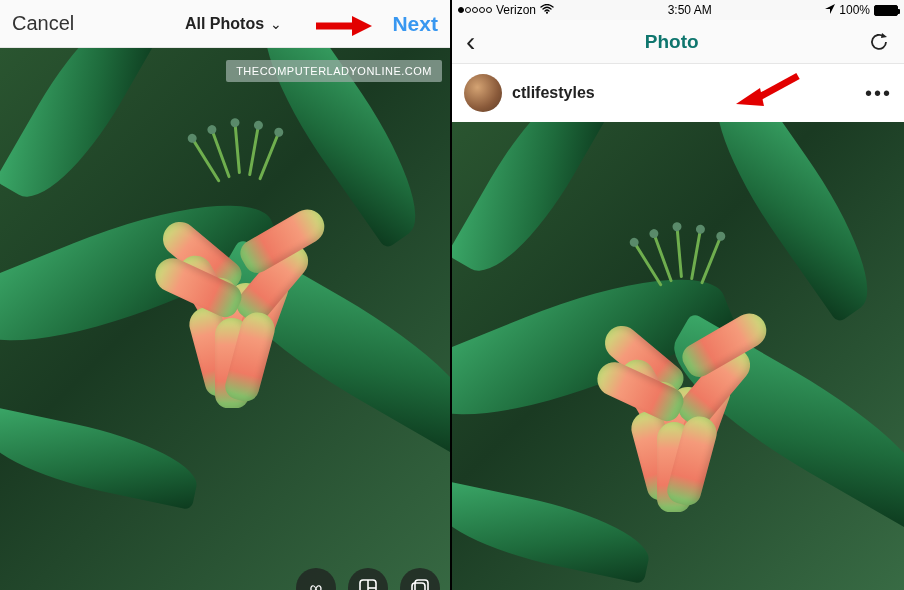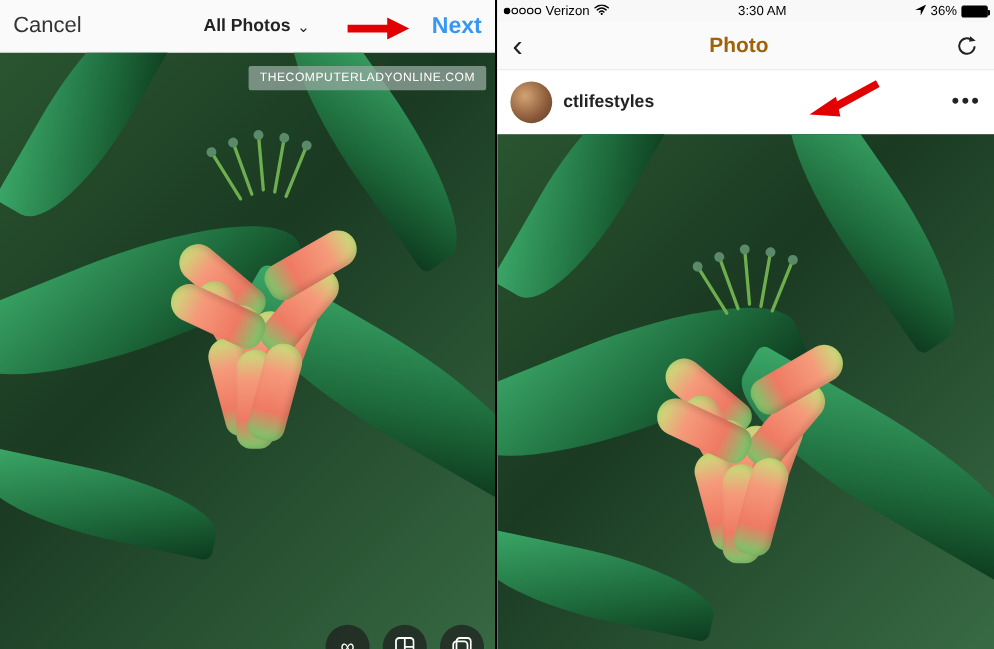--- a/index.html
+++ b/index.html
@@ -178,21 +178,21 @@
     .nav-bar {
       height: 44px;
       display: flex;
       align-items: center;
       justify-content: space-between;
       padding: 0 14px;
       background: #fafafa;
       border-bottom: 1px solid #e6e6e6;
     }
     .back-chevron { font-size: 28px; color: #222; line-height: 1; }
-    .nav-title { font-size: 19px; font-weight: 600; color: #a16207; }
+    .nav-title { font-size: 19px; font-weight: 600; color: #0f766e; }
     .refresh-icon svg { display: block; }
 
     .post-header {
       height: 58px;
       display: flex;
       align-items: center;
       padding: 0 12px;
       gap: 10px;
       background: #fff;
       position: relative;
@@ -338,28 +338,28 @@
           <div class="dot"></div>
       </div>
       <span>Verizon</span>
       <span class="wifi-icon">
         <svg width="14" height="10" viewBox="0 0 14 10">
             <path d="M7 9 L7 9 M1 3 Q7 -2 13 3 M3 5 Q7 1.5 11 5 M5 7 Q7 5 9 7" fill="none" stroke="#000" stroke-width="1.3" stroke-linecap="round"></path>
             <circle cx="7" cy="8.5" r="1" fill="#000"></circle>
           </svg>
       </span>
     </div>
-    <span>3:30 AM</span>
+    <span>3:50 AM</span>
     <div class="status-right">
       <span class="loc-icon">
         <svg width="10" height="10" viewBox="0 0 10 10">
             <path d="M0 5 L10 0 L5 10 L5 5 Z" fill="#000"></path>
           </svg>
       </span>
-      <span>36%</span>
+      <span>100%</span>
       <div class="battery"></div>
     </div>
   </div>
 
   <div class="nav-bar">
     <span class="back-chevron">‹</span>
     <span class="nav-title">Photo</span>
     <span class="refresh-icon">
       <svg width="22" height="22" viewBox="0 0 22 22">
         <path d="M 18 11 A 7 7 0 1 1 15.5 5.5" fill="none" stroke="#222" stroke-width="1.8"></path>

